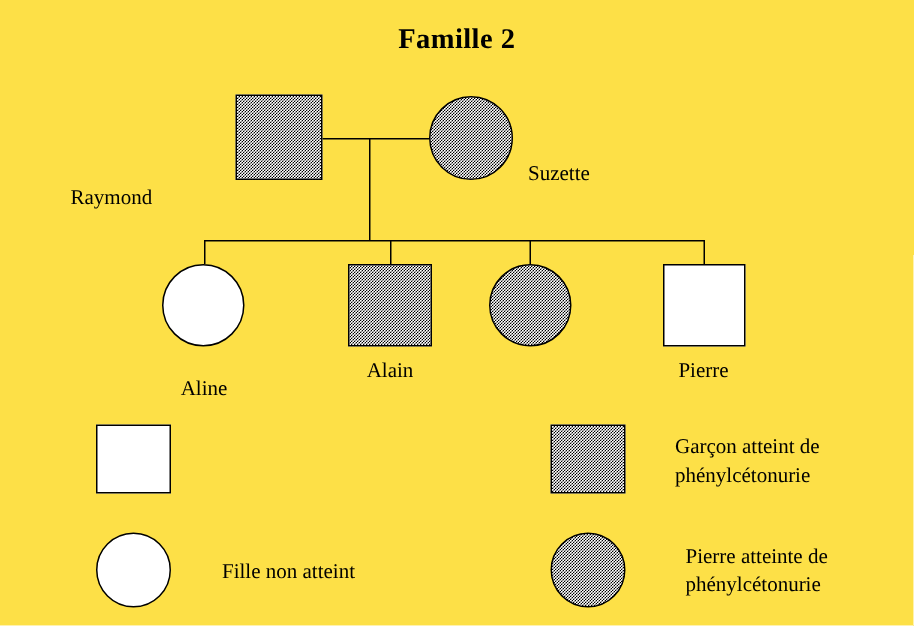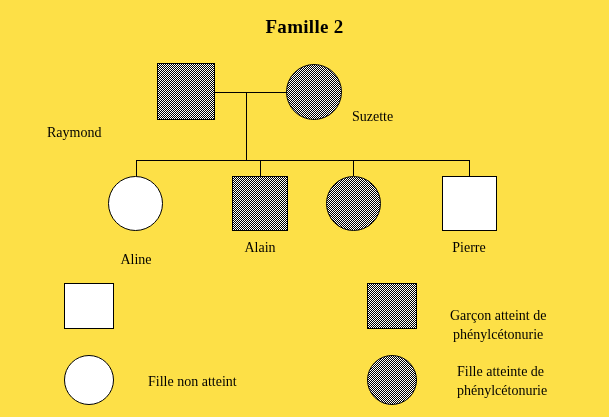--- a/index.html
+++ b/index.html
@@ -114,29 +114,29 @@
   <div class="label center" style="left:86px; top:240px; width:100px;margin-top:12px;">Aline</div>
 
   <div class="label center" style="left:210px; top:240px; width:100px;">Alain</div>
 
 
   <div class="label center" style="left:419px; top:240px; width:100px;">Pierre</div>
 
   <div class="sym" style="left:64px; top:283px; width:50px; height:46px;"></div>
 
   <div class="sym affected" style="left:367px; top:283px; width:50px; height:46px;"></div>
-  <div class="legend-text" style="left:450px; top:306px;text-align:center;">
+  <div class="legend-text" style="left:450px; top:289px;">
     <div>Garçon atteint de</div>
     <div>phénylcétonurie</div>
   </div>
 
   <div class="sym circle" style="left:64px; top:355px; width:50px; height:50px;"></div>
   <div class="legend-text" style="left:148px; top:372px;">
     <div>Fille non atteint</div>
   </div>
 
   <div class="sym circle affected" style="left:367px; top:355px; width:50px; height:50px;"></div>
   <div class="legend-text" style="left:457px; top:362px;">
-    <div>Fille atteinte de</div>
+    <div>Pierre atteinte de</div>
     <div>phénylcétonurie</div>
   </div>
 
 </div>
 
 </body></html>

